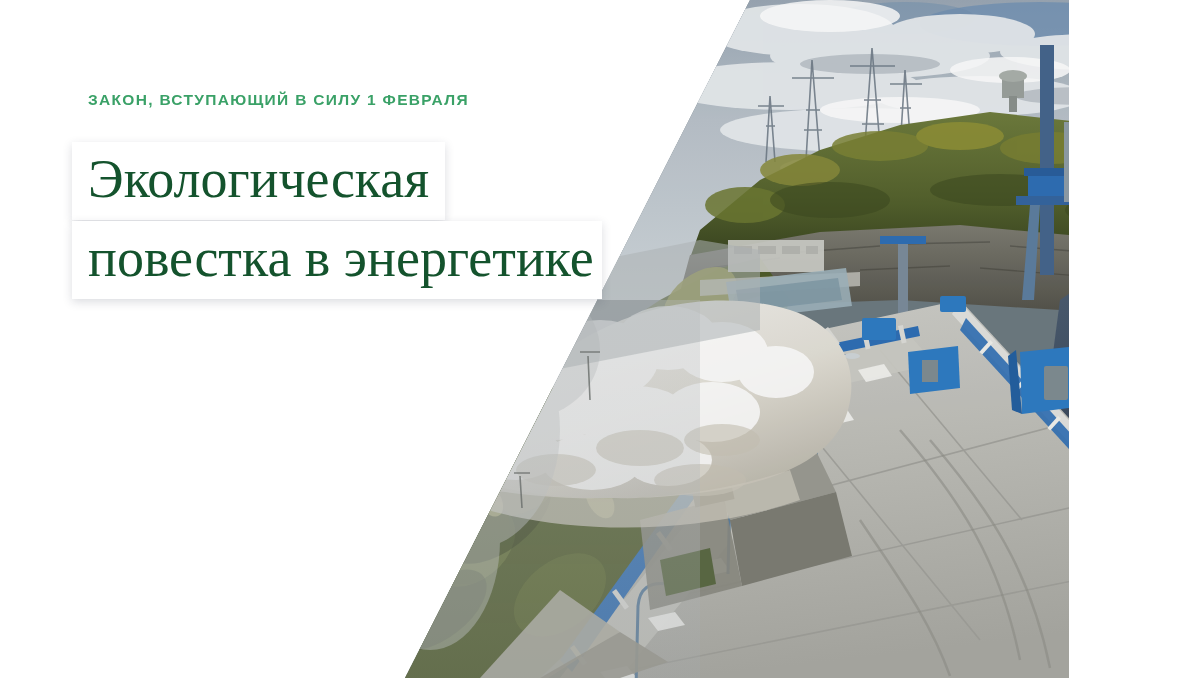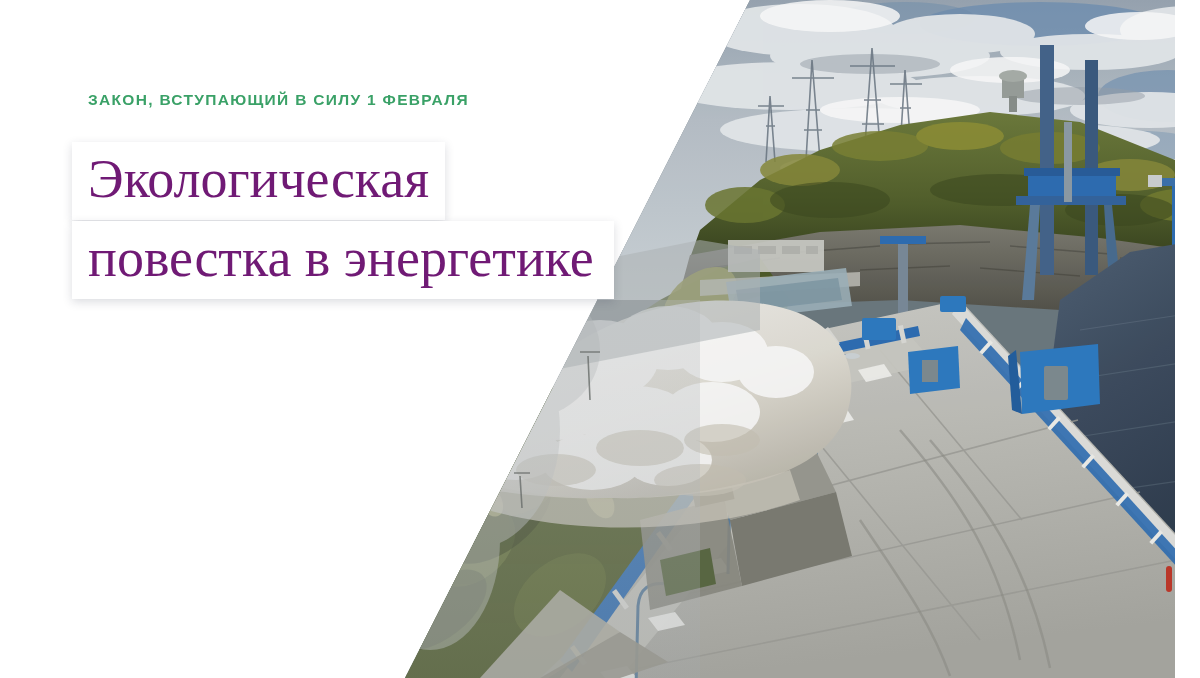--- a/index.html
+++ b/index.html
@@ -5,21 +5,21 @@
 <style>
   html,body{margin:0;padding:0;}
   body{
     width:1200px;height:678px;
     background:#ffffff;
     font-family:"Liberation Sans", sans-serif;
     overflow:hidden;
   }
   .slide{
     position:relative;
-    width:1175px;height:678px;
+    width:1069px;height:678px;
     background:#ffffff;
     overflow:hidden;
   }
 
   
   .photo{
     position:absolute;
     left:0;top:0;width:1200px;height:678px;
     -webkit-clip-path:polygon(750px 0, 1200px 0, 1200px 678px, 405px 678px);
     clip-path:polygon(750px 0, 1200px 0, 1200px 678px, 405px 678px);
@@ -36,34 +36,34 @@
     font-weight:700;
     letter-spacing:.085em;
     color:#3aa167;
     white-space:nowrap;
   }
 
   .title-line{
     position:absolute;
     background:#ffffff;
     box-shadow:0 3px 9px rgba(40,50,70,.17);
-    color:#701a75;
+    color:#14532d;
     font-family:"Liberation Serif", serif;
     font-weight:400;
     white-space:nowrap;
     line-height:1;
   }
   .title-line-1{
     left:72px;top:142px;
     padding:10px 16px 14px 16px;
     font-size:54px;
   }
   .title-line-2{
     left:72px;top:221px;
-    padding:10px 20px 14px 16px;
+    padding:10px 8px 14px 16px;
     font-size:54px;
   }
 
   .body-copy{
     position:absolute;
     left:88px;top:303px;
     width:540px;
     color:#21262e;
     font-size:23.5px;
     line-height:1.365;

